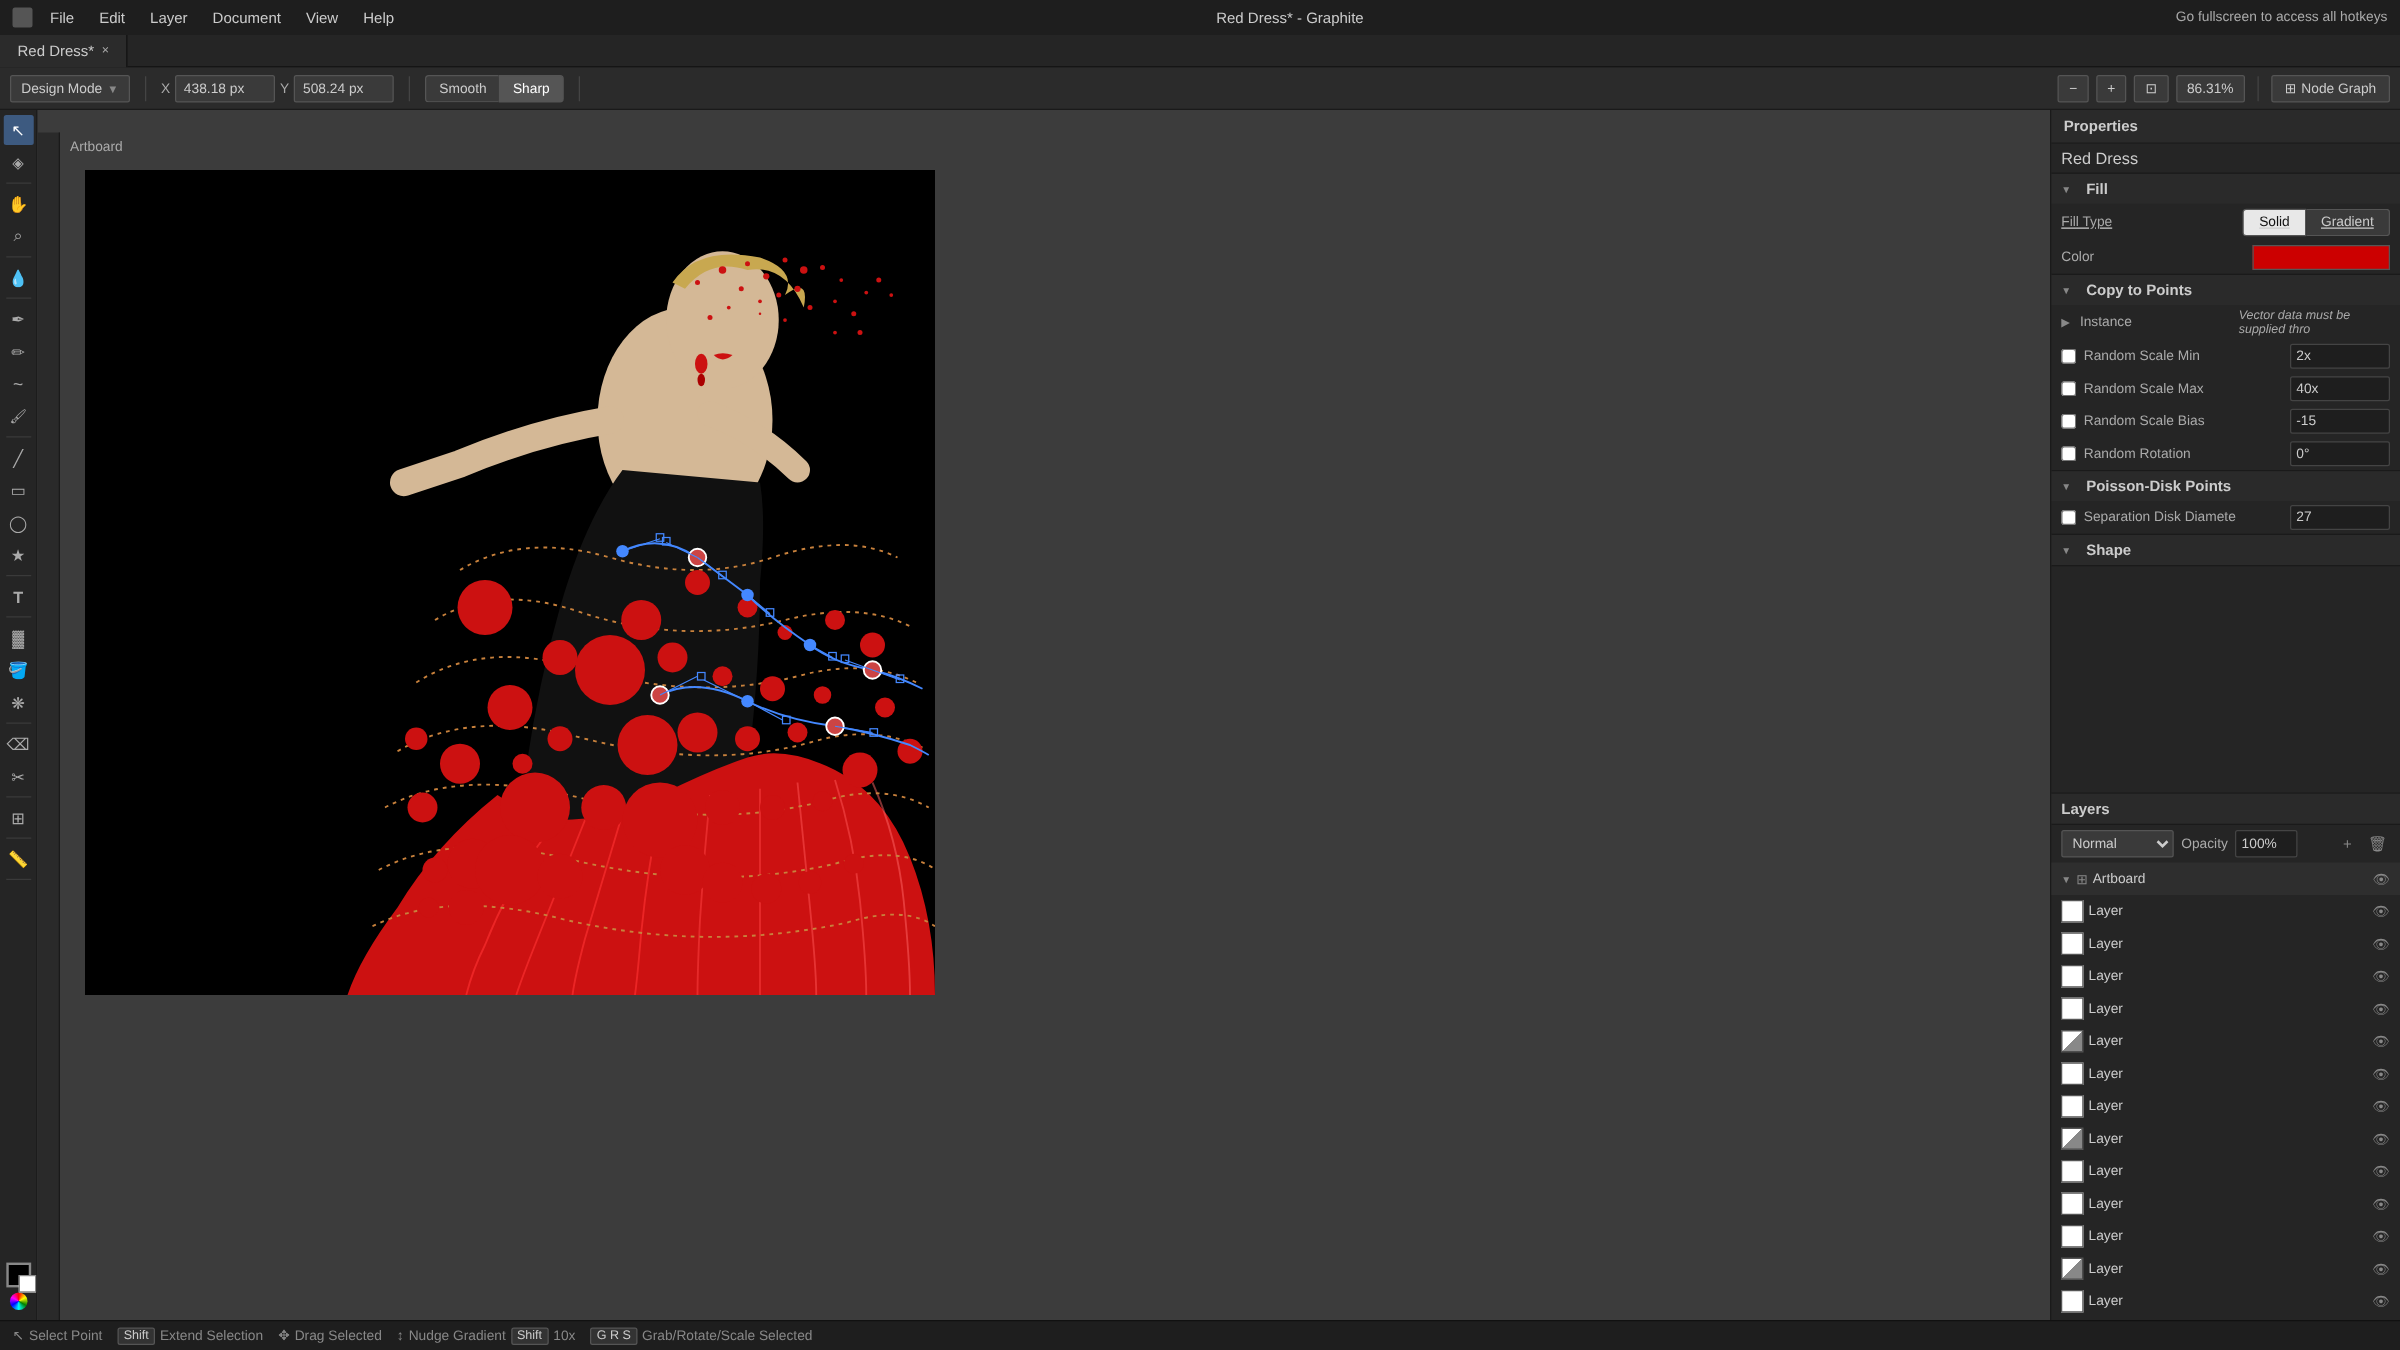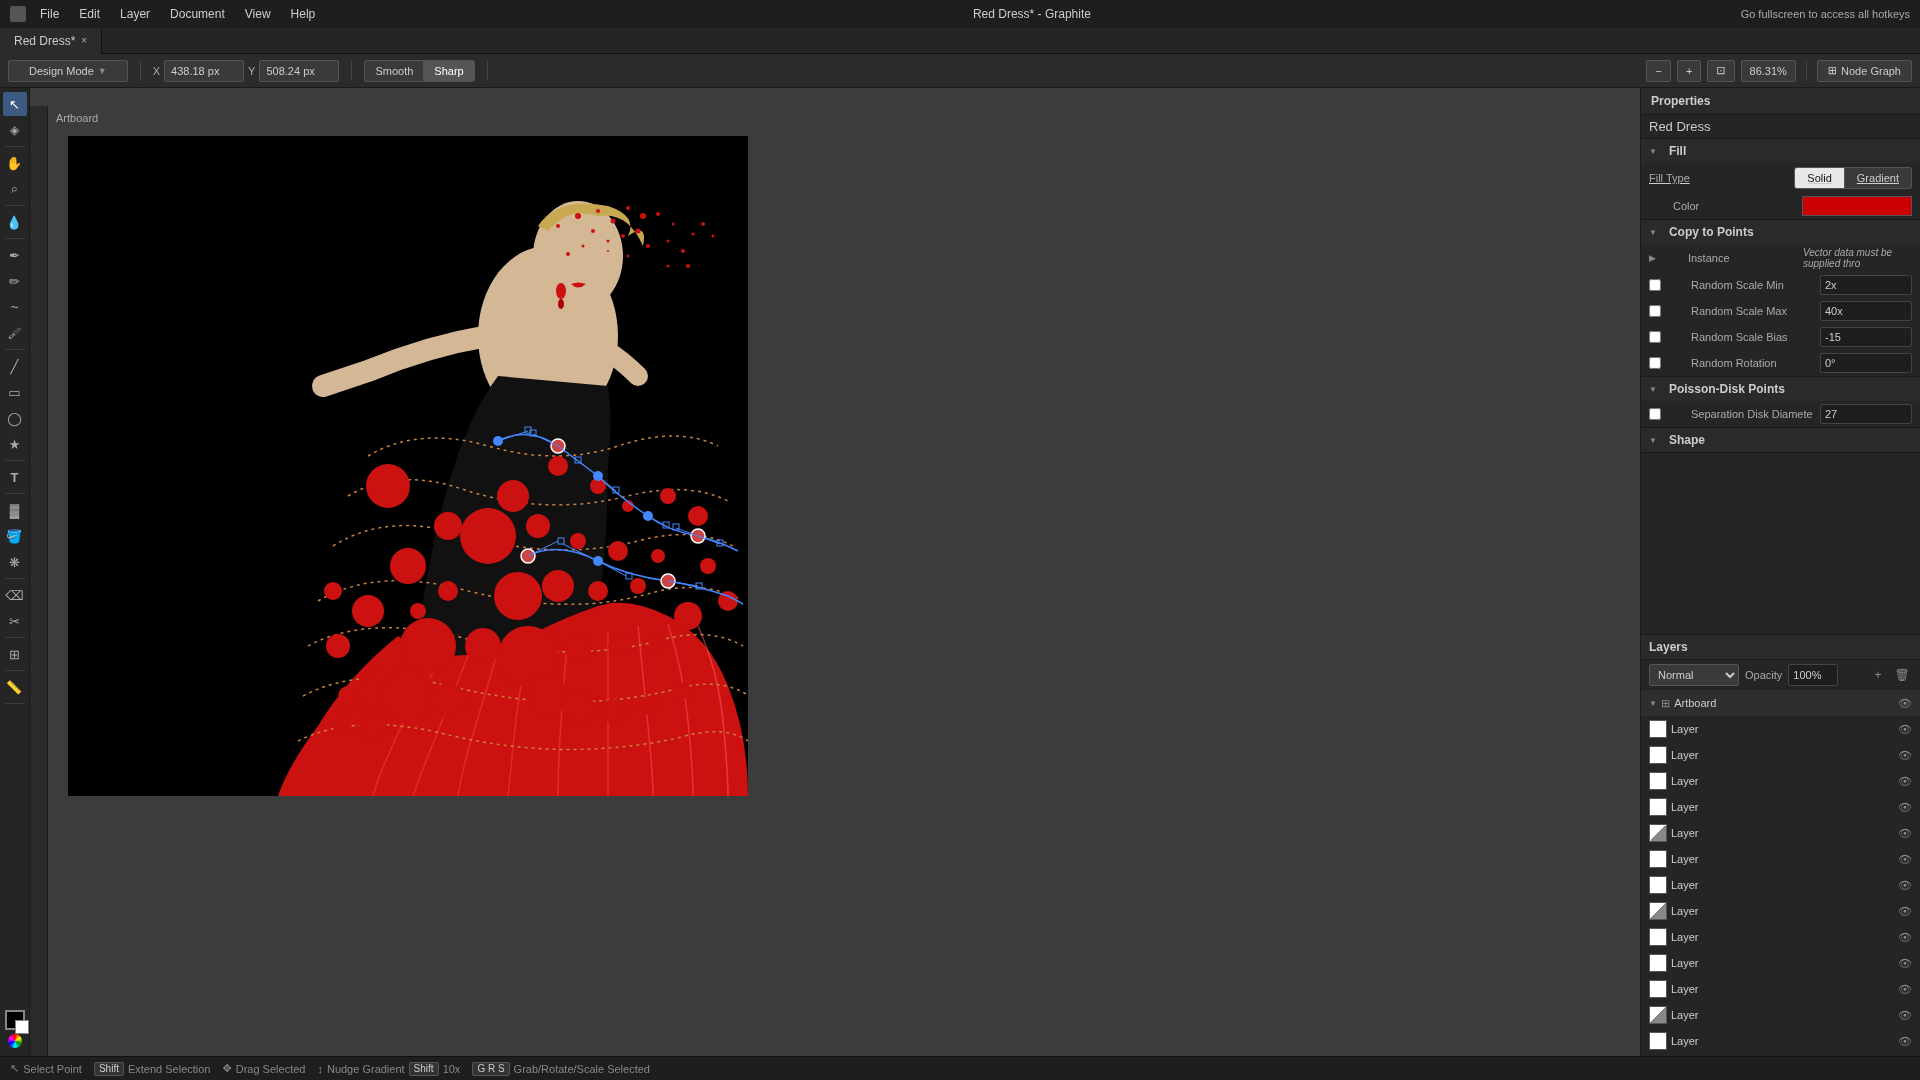--- a/index.html
+++ b/index.html
@@ -24,21 +24,21 @@
     .tab.active { background: #2b2b2b; }
     .tab-close { color: #aaa; font-size: 10px; cursor: pointer; }
 
     
     #toolbar {
       height: 34px; background: #2b2b2b; display: flex; align-items: center; padding: 0 8px; gap: 8px; flex-shrink: 0; border-bottom: 1px solid #1a1a1a;
     }
     .toolbar-group { display: flex; align-items: center; gap: 4px; }
     .toolbar-separator { width: 1px; height: 20px; background: #444; margin: 0 4px; }
     .toolbar-btn { height: 22px; padding: 0 8px; background: #3a3a3a; border: 1px solid #555; color: #ccc; font-size: 11px; cursor: pointer; border-radius: 2px; display: flex; align-items: center; gap: 3px; }
-    .mode-dropdown { height: 22px; padding: 0 20px; background: #3a3a3a; border: 1px solid #555; color: #ccc; font-size: 11px; border-radius: 2px; display: flex; align-items: center; gap: 4px; cursor: pointer; }
+    .mode-dropdown { height: 22px; padding: 0 8px; background: #3a3a3a; border: 1px solid #555; color: #ccc; font-size: 11px; border-radius: 2px; display: flex; align-items: center; gap: 4px; cursor: pointer; }
     .coord-label { color: #aaa; font-size: 11px; }
     .coord-input { height: 22px; width: 80px; padding: 0 6px; background: #3a3a3a; border: 1px solid #555; color: #ccc; font-size: 11px; border-radius: 2px; }
     .smooth-btn { height: 22px; padding: 0 10px; background: #3a3a3a; border: 1px solid #555; color: #ccc; font-size: 11px; cursor: pointer; }
     .smooth-btn.active { background: #555; color: #fff; }
     .smooth-sharp-group { display: flex; }
     .smooth-sharp-group .smooth-btn:first-child { border-radius: 3px 0 0 3px; border-right: none; }
     .smooth-sharp-group .smooth-btn:last-child { border-radius: 0 3px 3px 0; }
     .zoom-display { height: 22px; padding: 0 8px; background: #3a3a3a; border: 1px solid #555; color: #ccc; font-size: 11px; border-radius: 2px; display: flex; align-items: center; }
     .node-graph-btn { height: 22px; padding: 0 10px; background: #3a3a3a; border: 1px solid #555; color: #ccc; font-size: 11px; cursor: pointer; border-radius: 2px; display: flex; align-items: center; gap: 4px; }
 
@@ -66,23 +66,23 @@
     #properties-content { flex: 1; overflow-y: auto; }
     #properties-content::-webkit-scrollbar { width: 6px; }
     #properties-content::-webkit-scrollbar-track { background: #252525; }
     #properties-content::-webkit-scrollbar-thumb { background: #444; border-radius: 3px; }
 
     .prop-section { border-bottom: 1px solid #1a1a1a; }
     .prop-section-header { display: flex; align-items: center; padding: 5px 8px; background: #2a2a2a; cursor: pointer; gap: 12px; }
     .prop-section-header .chevron { color: #888; font-size: 9px; }
     .prop-section-header .section-title { color: #ccc; font-size: 12px; font-weight: bold; }
     .prop-row { display: flex; align-items: center; padding: 3px 8px; min-height: 26px; gap: 6px; }
-    .prop-label { color: #aaa; font-size: 11px; flex: 1; min-width: 0; margin-left: 24px; }
+    .prop-label { color: #aaa; font-size: 11px; flex: 1; min-width: 0; }
     .prop-input { height: 20px; background: #1e1e1e; border: 1px solid #444; color: #ccc; font-size: 11px; padding: 0 4px; border-radius: 2px; }
-    .prop-input-wide { width: 92px; }
+    .prop-input-wide { width: 80px; }
     .fill-color-swatch { width: 110px; height: 20px; background: #cc0000; border: 1px solid #555; }
     .fill-type-group { display: flex; }
     .fill-type-btn { height: 22px; padding: 0 12px; background: #3a3a3a; border: 1px solid #555; color: #ccc; font-size: 11px; cursor: pointer; }
     .fill-type-btn.active { background: #e8e8e8; color: #111; }
     .fill-type-btn:first-child { border-radius: 3px 0 0 3px; }
     .fill-type-btn:last-child { border-radius: 0 3px 3px 0; border-left: none; }
     .instance-text { color: #aaa; font-size: 10px; font-style: italic; flex: 1; }
 
     
     .fill-row { display: flex; align-items: center; padding: 4px 8px; gap: 8px; text-decoration: underline; }

